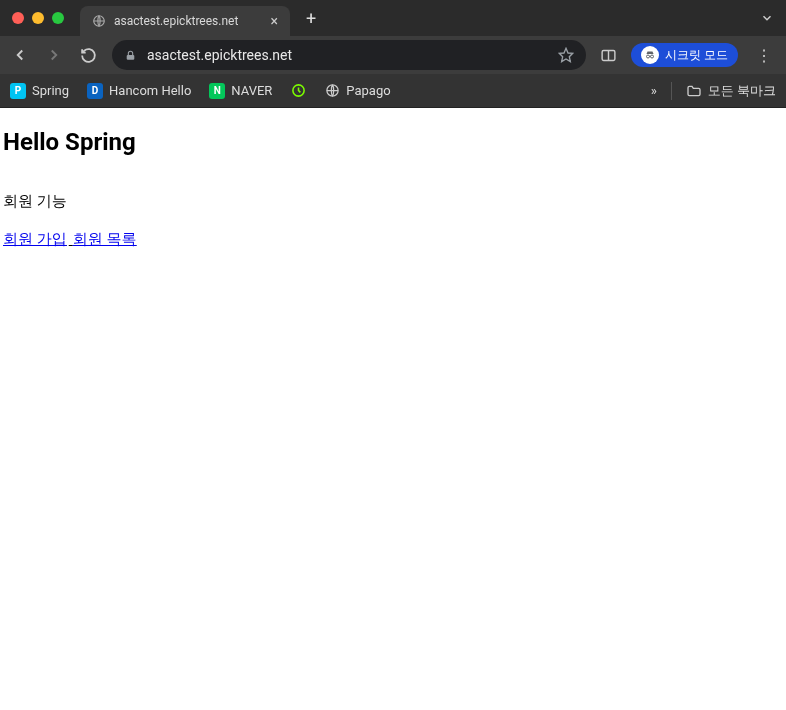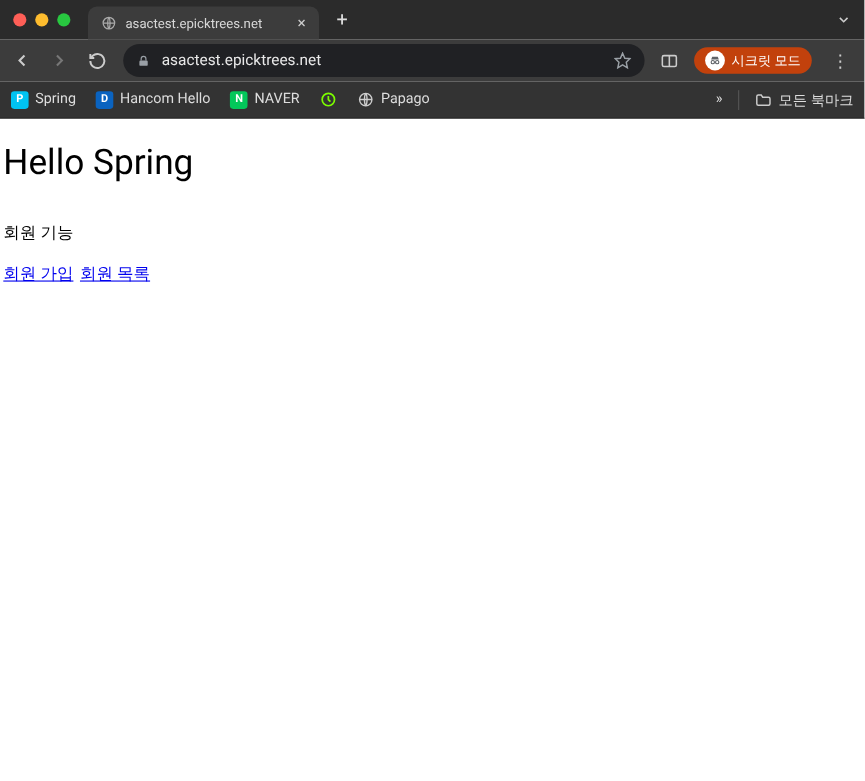--- a/index.html
+++ b/index.html
@@ -20,43 +20,43 @@
     .chevdown { font-size: 14px; }
 
     
     .toolbar { background: #3c3c3c; height: 38px; display: flex; align-items: center; padding: 0 10px; gap: 14px; color: #ddd; }
     .navicon { display: flex; align-items: center; justify-content: center; width: 20px; height: 20px; color: #ccc; cursor: pointer; }
     .navicon.dim { color: #777; }
     .omnibox { flex: 1; background: #202124; height: 30px; border-radius: 15px; display: flex; align-items: center; padding: 0 12px; gap: 10px; color: #e8e8e8; font-size: 14px; }
     .omnibox .lock { color: #9aa0a6; display: flex; }
     .omnibox .url { flex: 1; color: #e8e8e8; }
     .omnibox .star { color: #9aa0a6; margin-left: auto; }
-    .incognito-badge { display: flex; align-items: center; gap: 6px; background: #c2410c; color: #fff; padding: 3px 10px; border-radius: 14px; font-size: 12px; }
+    .incognito-badge { display: flex; align-items: center; gap: 6px; background: #1d4ed8; color: #fff; padding: 3px 10px; border-radius: 14px; font-size: 12px; }
     .incognito-icon { background: #fff; color: #5f6368; width: 18px; height: 18px; border-radius: 50%; display: flex; align-items: center; justify-content: center; font-size: 10px; }
     .kebab { color: #ccc; font-size: 16px; padding: 0 4px; cursor: pointer; }
     .window-icon { color: #ccc; display: flex; }
 
     
     .bookmarks { background: #333; height: 34px; display: flex; align-items: center; padding: 0 10px; gap: 18px; color: #ddd; font-size: 13px; border-bottom: 1px solid #222; }
     .bm { display: flex; align-items: center; gap: 6px; cursor: pointer; }
     .bm-icon { width: 16px; height: 16px; border-radius: 3px; display: flex; align-items: center; justify-content: center; font-size: 10px; font-weight: bold; }
     .bm-icon.papago { background: #00c3f2; color: #fff; }
     .bm-icon.hancom { background: #0a63c0; color: #fff; }
     .bm-icon.naver { background: #03c75a; color: #fff; }
     .bm-icon.inflearn { display: flex; }
     .bm-icon.seomal { display: flex; }
     .bm-right { margin-left: auto; display: flex; align-items: center; gap: 14px; }
     .divider { width: 1px; height: 18px; background: #555; }
 
     
     .content { padding: 20px 3px; background: #fff; }
-    .content h1 { font-size: 32px; font-weight: normal; margin-bottom: 22px; }
+    .content h1 { font-size: 24px; font-weight: bold; margin-bottom: 22px; }
     .content p.sub { font-size: 15px; margin-bottom: 16px; margin-top: 36px; }
     .content a { color: #0000ee; text-decoration: underline; font-size: 15px; margin-right: 2px; }
-    .content .links { line-height: 1.5; }
+    .content .links { line-height: 1.5; text-decoration: underline; }
 
     svg { display: block; }
   </style>
 </head>
 <body>
 
 <div class="titlebar">
   <div class="traffic">
     <div class="dot red"></div>
     <div class="dot yellow"></div>

